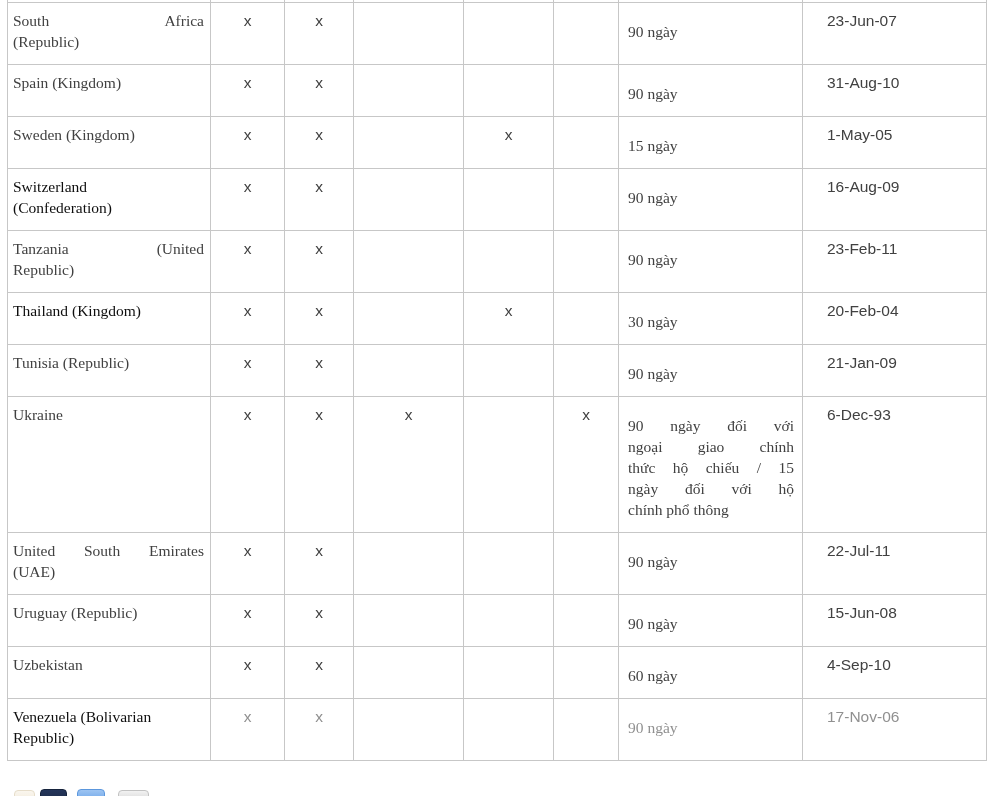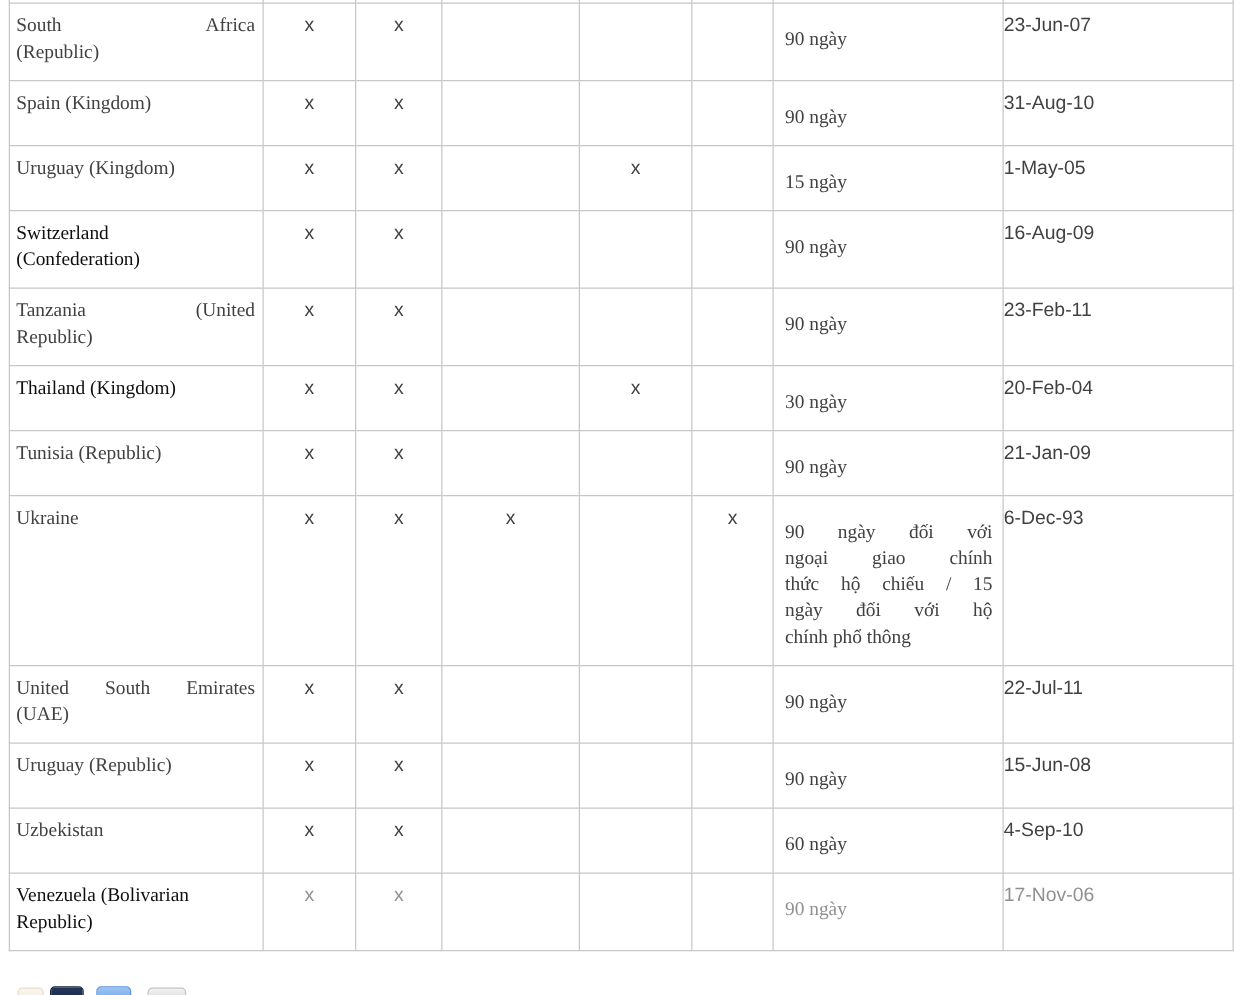--- a/index.html
+++ b/index.html
@@ -24,21 +24,21 @@
   }
   table.visa td {
     border: 1px solid #c7c7c7;
     vertical-align: top;
     overflow: hidden;
   }
   tr.partial td { height: 3px; padding: 0; }
   td.c-country { padding: 7px 6px 12px 5px; }
   td.c-mark    { padding: 7px 0 12px 0; text-align: center; }
   td.c-duration{ padding: 18px 8px 12px 9px; }
-  td.c-date    { padding: 7px 6px 12px 0; }
+  td.c-date    { padding: 7px 6px 12px 24px; }
   .line { text-align: left; font-family: Liberation Serif, serif; }
   .justified .line:not(:last-child) {
     text-align: justify;
     text-align-last: justify;
   }
   .emphasis { color: #0e0e0e; }
   .muted { color: #909090; }
   .share-icon {
     position: absolute;
     height: 14px;
@@ -99,21 +99,21 @@
           <td class="c-mark"></td>
           <td class="c-mark"></td>
           <td class="c-mark"></td>
           <td class="c-duration">
             <div class="line">90 ngày</div>
           </td>
           <td class="c-date">31-Aug-10</td>
         </tr>
         <tr>
           <td class="c-country">
-            <div class="line">Uruguay (Kingdom)</div>
+            <div class="line">Sweden (Kingdom)</div>
           </td>
           <td class="c-mark">x</td>
           <td class="c-mark">x</td>
           <td class="c-mark"></td>
           <td class="c-mark">x</td>
           <td class="c-mark"></td>
           <td class="c-duration">
             <div class="line">15 ngày</div>
           </td>
           <td class="c-date">1-May-05</td>

